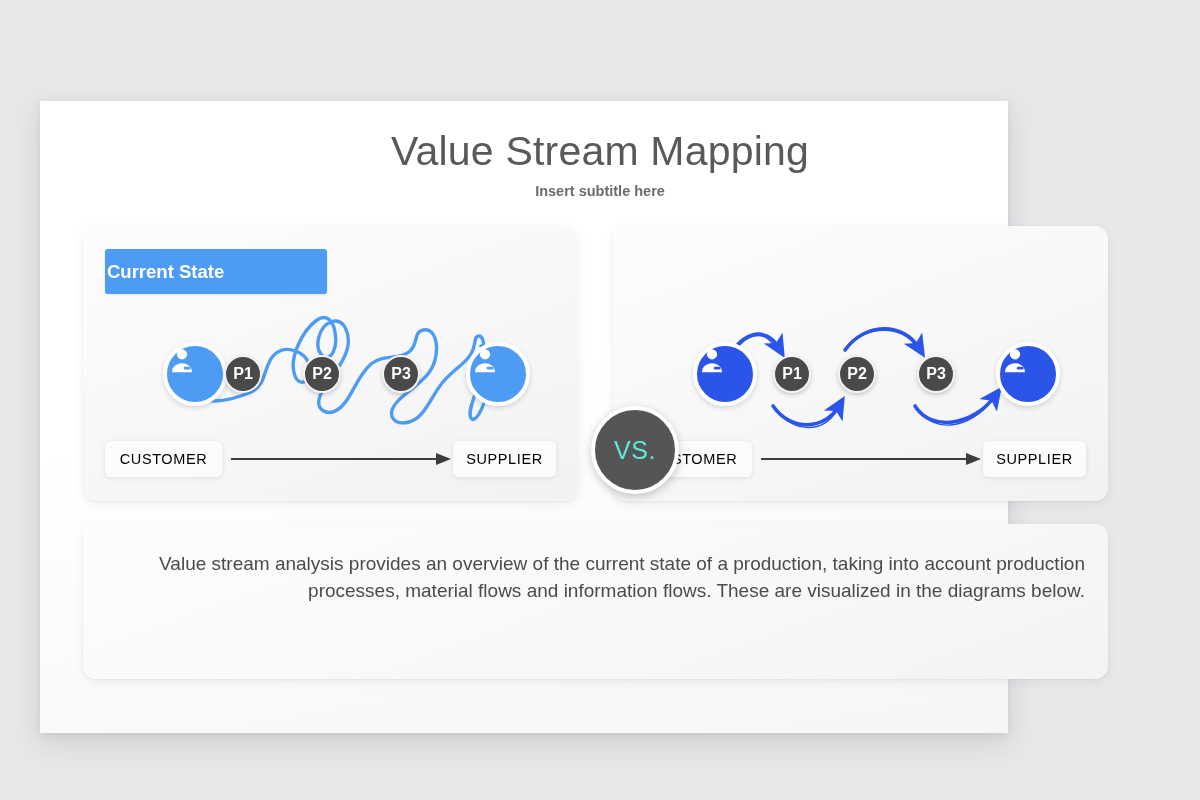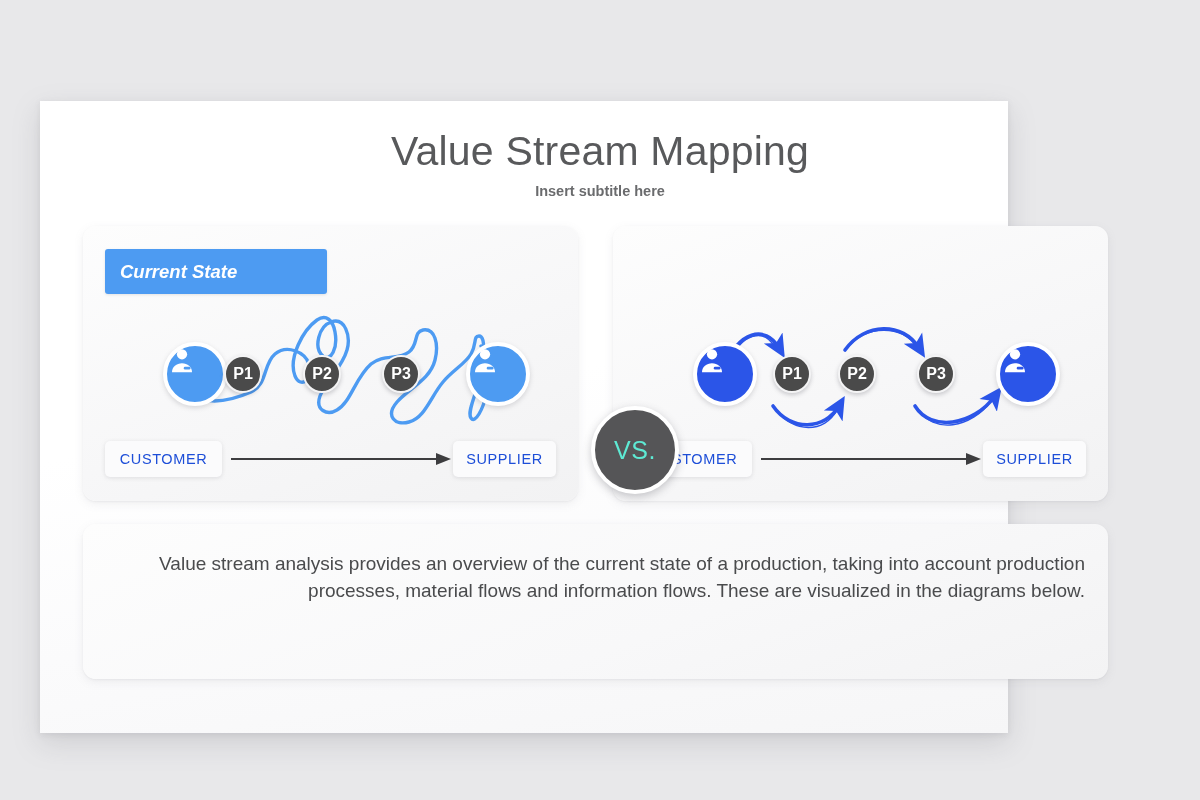--- a/index.html
+++ b/index.html
@@ -63,27 +63,26 @@
 
   .state-tag {
     position: absolute;
     left: 22px;
     top: 23px;
     height: 45px;
     width: 222px;
     border-radius: 3px;
     display: flex;
     align-items: center;
-    padding-left: 15px;
+    padding-left: 2px;
     box-sizing: border-box;
     font-size: 18.5px;
     font-weight: bold;
     color: #ffffff;
     box-shadow: 0 1px 3px rgba(0,0,0,0.10);
-    font-style: italic;
   }
   .state-tag.current { background: #4d9bf2; }
   .state-tag.target  { background: #2b55e8; }
 
   
   .flow {
     position: absolute;
     left: 0;
     top: 88px;
     width: 495px;
@@ -133,21 +132,21 @@
   .endbox {
     position: absolute;
     top: 0;
     height: 36px;
     background: #fbfbfc;
     border-radius: 5px;
     display: flex;
     align-items: center;
     justify-content: center;
     font-size: 14.5px;
-    color: #1d4ed8;
+    color: #000000;
     letter-spacing: 0.6px;
     box-shadow: 0 1px 4px rgba(130,130,140,0.22);
   }
   .endbox.customer { left: 0;    width: 117px; }
   .endbox.supplier { right: 0;   width: 103px; }
   .csbar svg { position: absolute; left: 0; top: 0; }
 
   
   .vs-badge {
     position: absolute;

